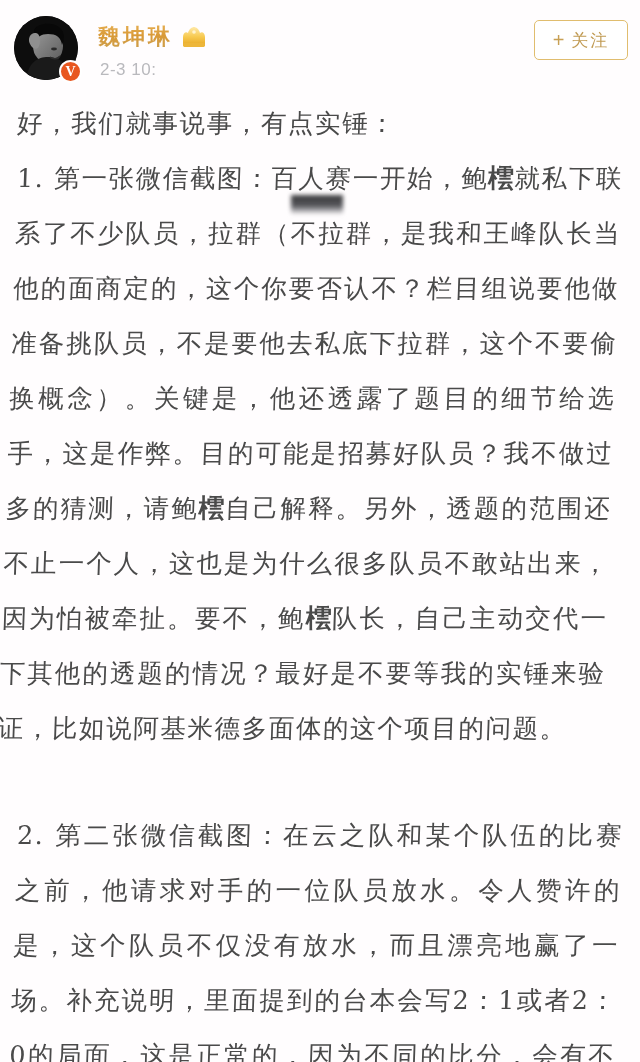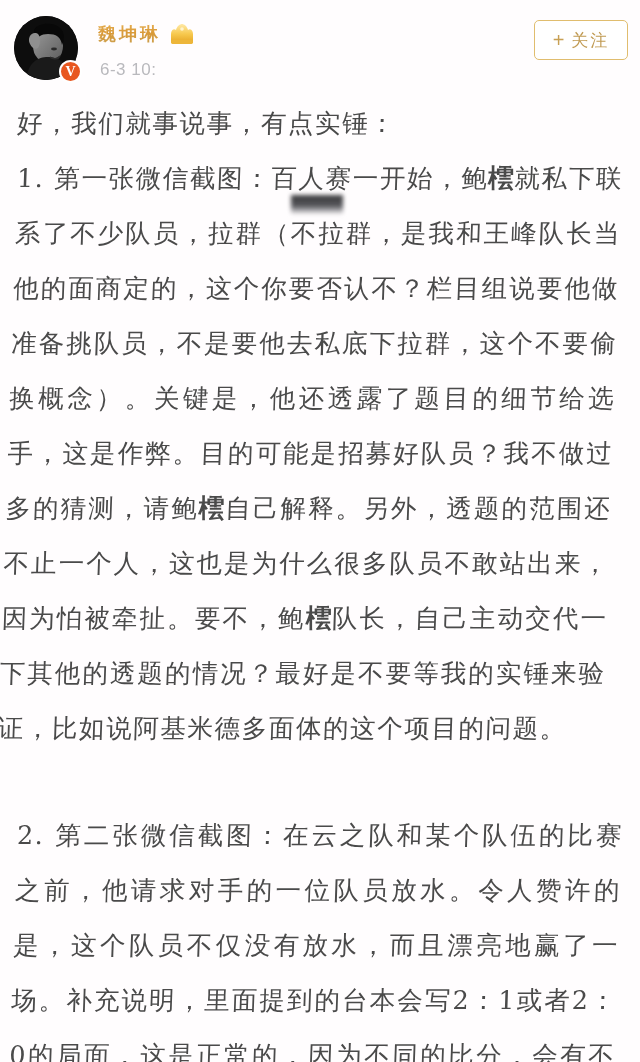--- a/index.html
+++ b/index.html
@@ -55,21 +55,21 @@
     line-height: 19px;
     text-align: center;
     font-family: "Liberation Serif", serif;
   }
   .name-block {
     position: absolute;
     left: 98px;
     top: 22px;
   }
   .user-name {
-    font-size: 18px;
+    font-size: 22px;
     font-weight: bold;
     letter-spacing: 3px;
     background: linear-gradient(180deg,#e8b256 0%, #d99a38 45%, #caa050 100%);
     -webkit-background-clip: text;
     background-clip: text;
     color: #d9a340;
     -webkit-text-fill-color: transparent;
     font-family: Liberation Serif, serif;
     display: inline-block;
     vertical-align: middle;
@@ -206,21 +206,21 @@
             <stop offset="100%" stop-color="#e8a928"></stop>
           </linearGradient>
         </defs>
         <path d="M2 19 L2 11 C2 7 5 5 7 7 C8 3 11 1 13 1 C15 1 18 3 19 7 C21 5 24 7 24 11 L24 19 Z" fill="url(#crg)"></path>
         <rect x="2" y="17" width="22" height="4" rx="1.4" fill="#edb63a"></rect>
         <circle cx="13" cy="6" r="1.8" fill="#fff3cd"></circle>
       </svg>
     </span>
   </div>
 
-  <div class="timestamp">6-3 10:</div>
+  <div class="timestamp">2-3 10:</div>
 
   <div class="follow-btn">
     <span class="follow-plus">+</span>
     <span class="follow-label">关注</span>
   </div>
 </div>
 
 <div class="post-body">
 
   <div class="smudge"></div>

